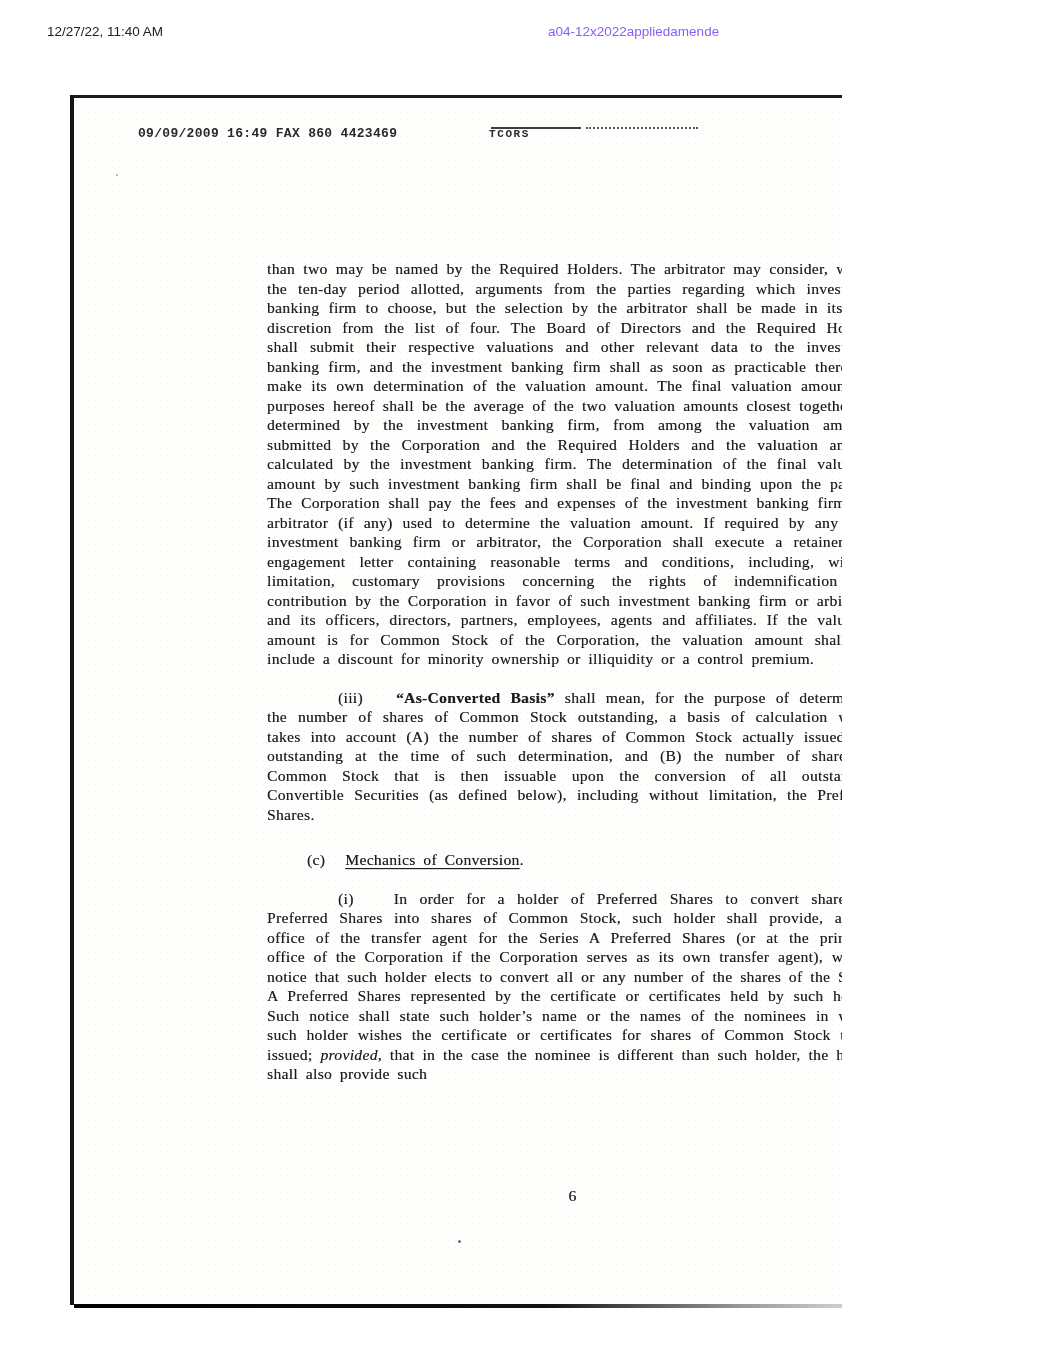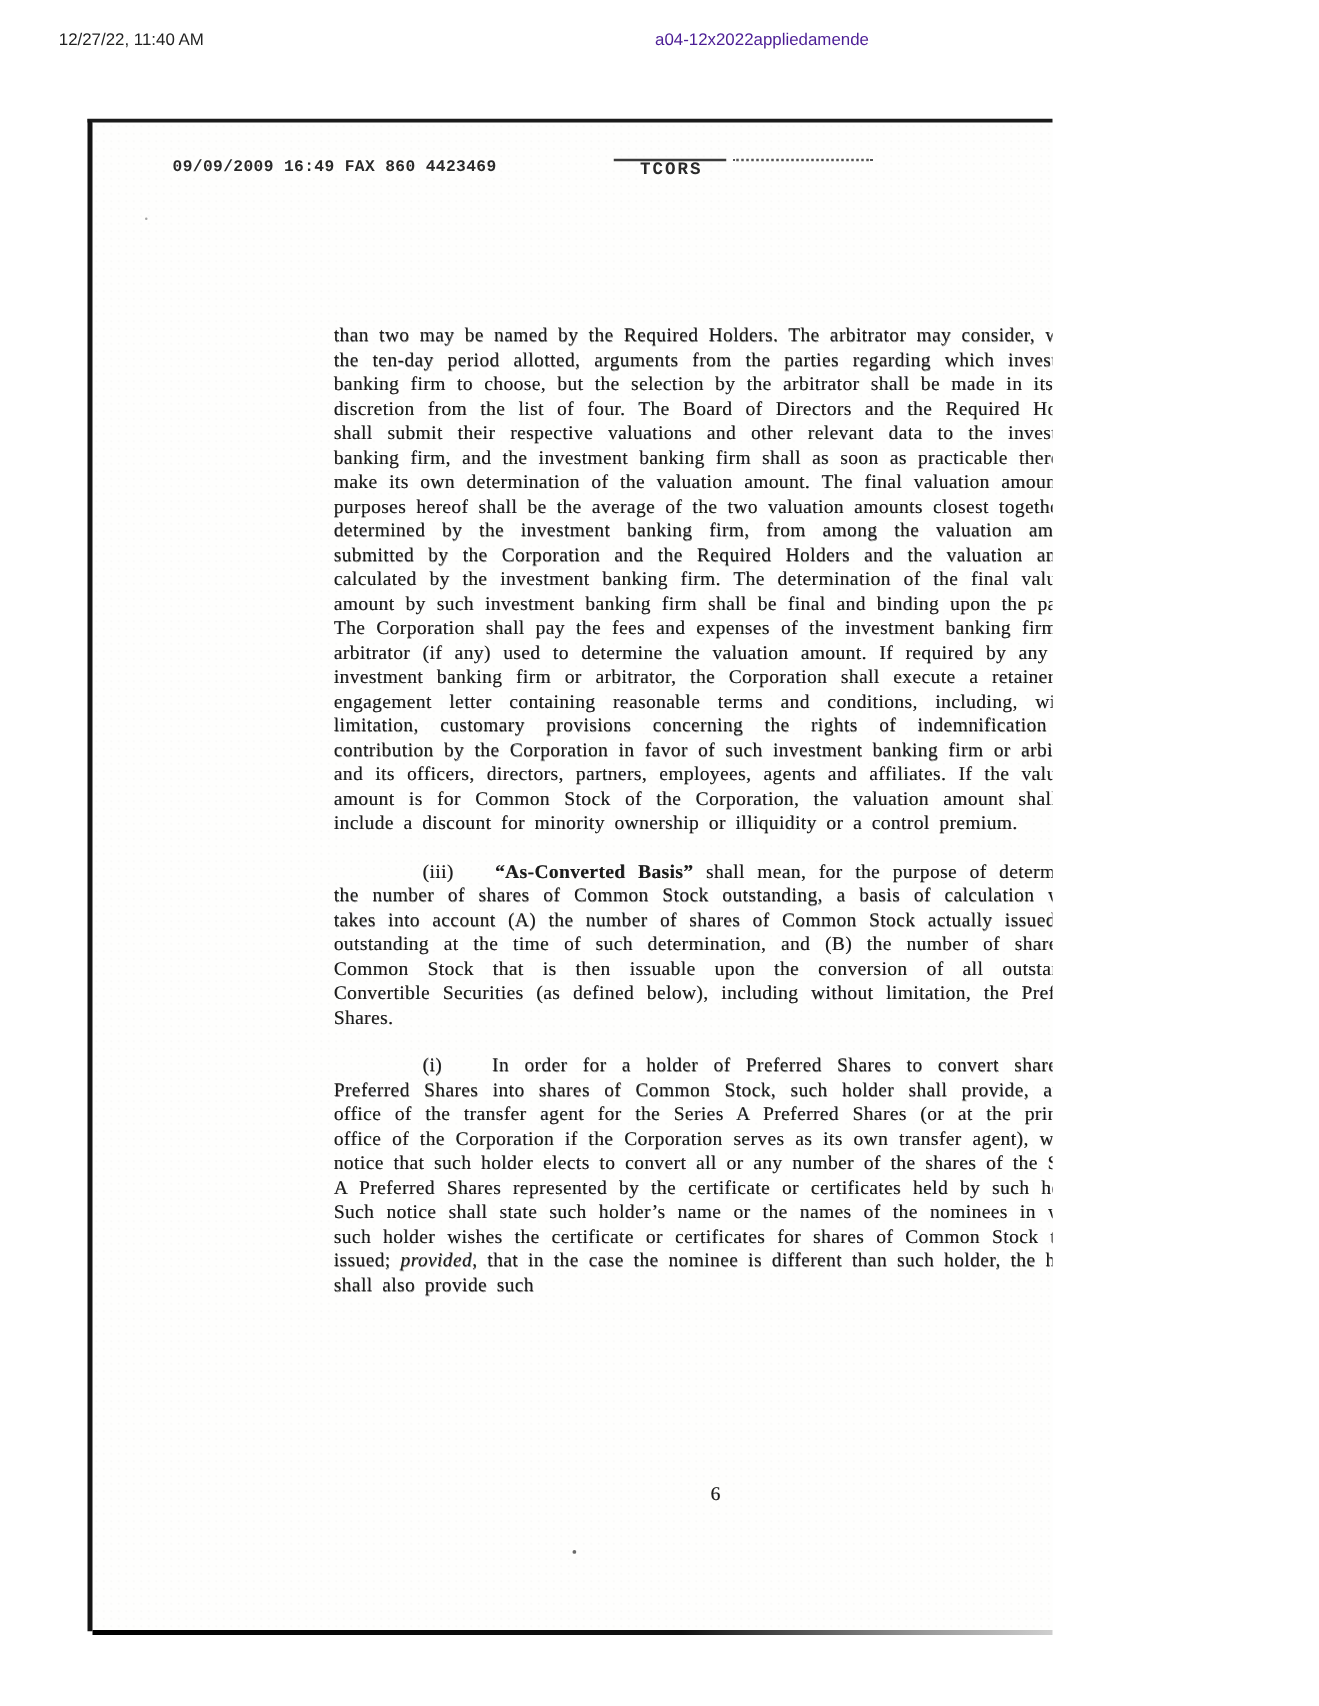--- a/index.html
+++ b/index.html
@@ -14,22 +14,22 @@
     color: #1a1a1a;
     text-decoration: underline;
   }
 
   
   .print-header-datetime {
     position: absolute; left: 47px; top: 24px;
     font-size: 13.5px; color: #222;
   }
   .print-header-title {
-    position: absolute; left: 524px; top: 24px;
-    font-size: 13.5px; color: #4c1d95;
+    position: absolute; left: 548px; top: 24px;
+    font-size: 13.5px; color: #8b5cf6;
   }
   .print-footer-url {
     position: absolute; left: 47px; top: 1322px;
     font-size: 13px; color: #222;
   }
   .print-footer-page {
     position: absolute; left: 974px; top: 1284px;
     font-size: 13.5px; color: #222;
   }
 
@@ -48,21 +48,21 @@
     content: "";
     position: absolute; left: 0; bottom: -3px; height: 4px; width: 92%;
     background: linear-gradient(to right, #000 0%, #111 55%, #999 78%, rgba(150,150,150,0) 100%);
   }
 
   
   .fax-header { position: absolute; left: 0; top: 0; width: 100%; height: 60px;
     font-family: "Liberation Mono", "DejaVu Sans Mono", monospace;
     font-weight: bold; color: #2a2a2a; }
   .fax-timestamp { position: absolute; left: 64px; top: 28px; font-size: 13px; letter-spacing: 0.3px; }
-  .fax-station   { position: absolute; left: 438px; top: 30px; font-size: 14px; letter-spacing: 1.6px; }
+  .fax-station   { position: absolute; left: 415px; top: 30px; font-size: 11px; letter-spacing: 1.6px; }
   .fax-pagecount { position: absolute; left: 782px; top: 27px; font-size: 19px; letter-spacing: 1px; }
   .page-count-icon {
     display: inline-block; width: 13px; height: 15px;
     border: 2px solid #242424; margin-right: 3px; vertical-align: -3px;
     background: linear-gradient(to top right, transparent 43%, #242424 43%, #242424 57%, transparent 57%);
   }
   .scan-line { position: absolute; left: 417px; top: 21px; white-space: nowrap; }
   .scan-line .seg-solid { display: inline-block; width: 90px; border-top: 2px solid #3c3c3c; vertical-align: middle; }
   .scan-line .seg-dotted { display: inline-block; width: 112px; border-top: 2px dotted #555; vertical-align: middle; margin-left: 5px; }
 
@@ -114,20 +114,21 @@
     </div>
 
     <div class="doc">
 
       <p>than two may be named by the Required Holders. The arbitrator may consider, within the ten-day period allotted, arguments from the parties regarding which investment banking firm to choose, but the selection by the arbitrator shall be made in its sole discretion from the list of four. The Board of Directors and the Required Holders shall submit their respective valuations and other relevant data to the investment banking firm, and the investment banking firm shall as soon as practicable thereafter make its own determination of the valuation amount. The final valuation amount for purposes hereof shall be the average of the two valuation amounts closest together, as determined by the investment banking firm, from among the valuation amounts submitted by the Corporation and the Required Holders and the valuation amount calculated by the investment banking firm. The determination of the final valuation amount by such investment banking firm shall be final and binding upon the parties. The Corporation shall pay the fees and expenses of the investment banking firm and arbitrator (if any) used to determine the valuation amount. If required by any such investment banking firm or arbitrator, the Corporation shall execute a retainer and engagement letter containing reasonable terms and conditions, including, without limitation, customary provisions concerning the rights of indemnification and contribution by the Corporation in favor of such investment banking firm or arbitrator and its officers, directors, partners, employees, agents and affiliates. If the valuation amount is for Common Stock of the Corporation, the valuation amount shall not include a discount for minority ownership or illiquidity or a control premium.</p>
 
       <p class="p-def p-gap"><span>(iii)</span><span class="gap-sm"></span><span class="term">“As-Converted Basis”</span><span> shall mean, for the purpose of determining the number of shares of Common Stock outstanding, a basis of calculation which takes into account (A) the number of shares of Common Stock actually issued and outstanding at the time of such determination, and (B) the number of shares of Common Stock that is then issuable upon the conversion of all outstanding Convertible Securities (as defined below), including without limitation, the Preferred Shares.</span></p>
 
 
 
+      <p class="p-section"><span>(c)</span><span class="gap-xs"></span><span class="u">Mechanics of Conversion</span><span>.</span></p>
 
       <p class="p-def p-gap"><span>(i)</span><span class="gap-md"></span><span>In order for a holder of Preferred Shares to convert shares of Preferred Shares into shares of Common Stock, such holder shall provide, at the office of the transfer agent for the Series A Preferred Shares (or at the principal office of the Corporation if the Corporation serves as its own transfer agent), written notice that such holder elects to convert all or any number of the shares of the Series A Preferred Shares represented by the certificate or certificates held by such holder. Such notice shall state such holder’s name or the names of the nominees in which such holder wishes the certificate or certificates for shares of Common Stock to be issued; </span><i>provided</i><span>, that in the case the nominee is different than such holder, the holder shall also provide such</span></p>
 
       <div class="pagenum">6</div>
     </div>
 
     <span class="speck speck-1"></span>
     <span class="speck speck-2"></span>
   </div>
 

